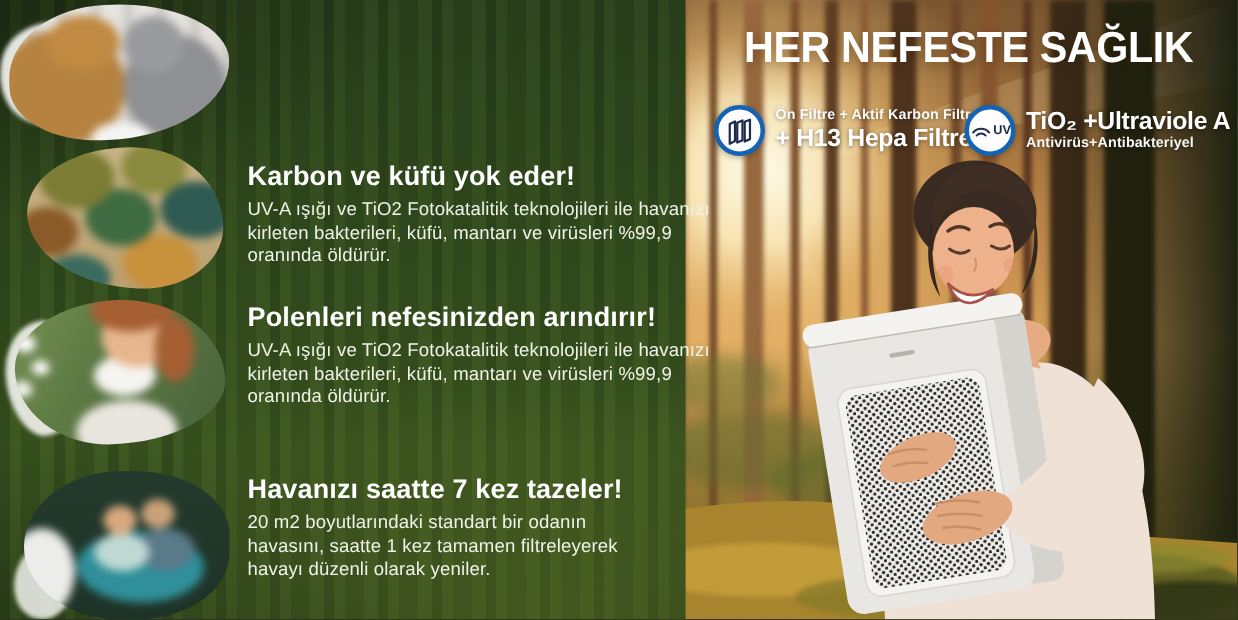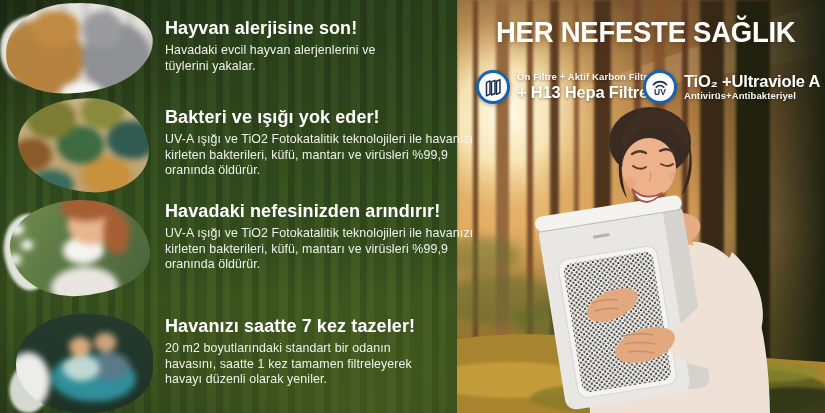--- a/index.html
+++ b/index.html
@@ -82,21 +82,21 @@
     font-size:29px;font-weight:800;color:#fff;letter-spacing:-.3px;
     transform:scaleX(.95);transform-origin:left top;
     text-shadow:0 2px 8px rgba(60,30,0,.35);
   }
   .badge{position:absolute;display:flex;align-items:center;color:#fff;}
   .badge-1{left:476px;top:70px;}
   .badge-2{left:643px;top:70px;}
   .badge-icon{
     width:34px;height:34px;border-radius:50%;background:#fdfdfd;
     border:3.5px solid #1563b5;box-sizing:border-box;flex:0 0 auto;
-    display:flex;flex-direction:column;align-items:center;justify-content:center;
+    display:flex;flex-direction:row;align-items:center;justify-content:center;
     box-shadow:0 1px 4px rgba(0,0,0,.3);
   }
   .badge-text{margin-left:7px;line-height:1.12;text-shadow:0 1px 3px rgba(0,0,0,.45);}
   .badge-small{font-size:9.5px;font-weight:600;letter-spacing:.1px;opacity:.96;white-space:nowrap;}
   .badge-big{font-size:16.5px;font-weight:800;letter-spacing:-.2px;white-space:nowrap;}
   .uv-label{font-size:8.5px;font-weight:800;color:#1d2b4f;line-height:1;margin-top:-1px;}
 </style>
 </head>
 <body>
 
@@ -246,30 +246,26 @@
 
   <div class="green-panel">
     <div class="splash splash-1"></div>
     <div class="pimg pimg-pets"></div>
     <div class="pimg pimg-mold"></div>
     <div class="splash splash-3"></div>
     <div class="pimg pimg-sneeze"></div>
     <div class="splash splash-4"></div>
     <div class="pimg pimg-family"></div>
 
-    <div class="section s1">
-      <h3>Hayvan alerjisine son!</h3>
-      <p>Havadaki evcil hayvan alerjenlerini ve tüylerini yakalar.</p>
-    </div>
     <div class="section s2">
-      <h3>Bakteri ve ışığı yok eder!</h3>
+      <h3>Karbon ve küfü yok eder!</h3>
       <p>UV-A ışığı ve TiO2 Fotokatalitik teknolojileri ile havanızı kirleten bakterileri, küfü, mantarı ve virüsleri %99,9 oranında öldürür.</p>
     </div>
     <div class="section s3">
-      <h3>Havadaki nefesinizden arındırır!</h3>
+      <h3>Polenleri nefesinizden arındırır!</h3>
       <p>UV-A ışığı ve TiO2 Fotokatalitik teknolojileri ile havanızı kirleten bakterileri, küfü, mantarı ve virüsleri %99,9 oranında öldürür.</p>
     </div>
     <div class="section s4">
       <h3>Havanızı saatte 7 kez tazeler!</h3>
       <p>20 m2 boyutlarındaki standart bir odanın havasını, saatte 1 kez tamamen filtreleyerek havayı düzenli olarak yeniler.</p>
     </div>
   </div>
 
 </div>
 

